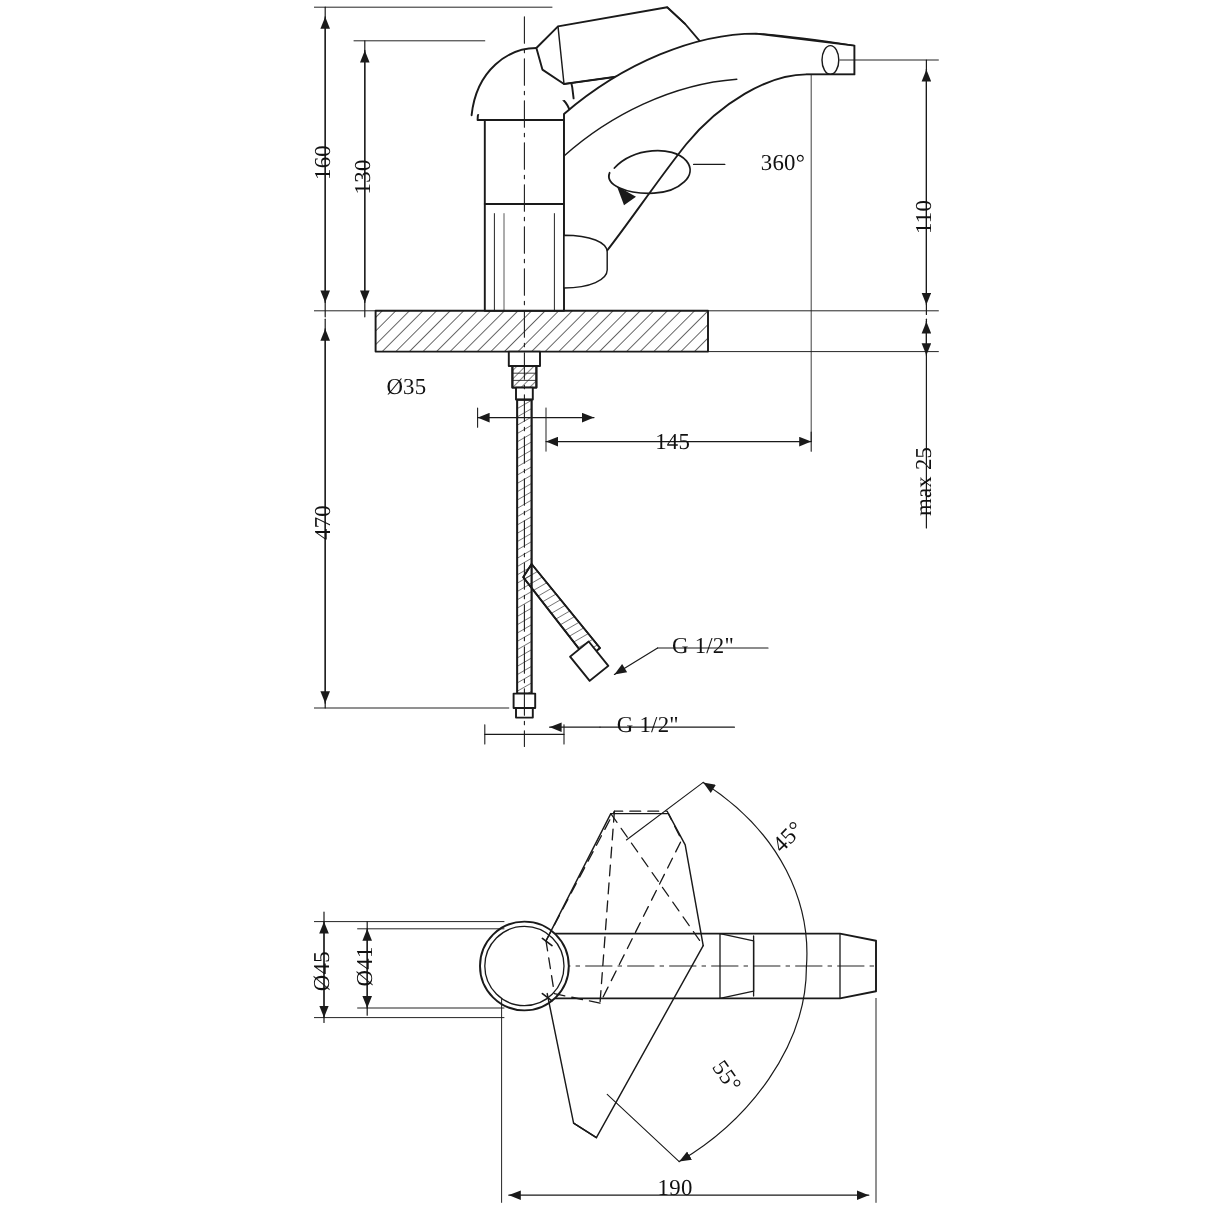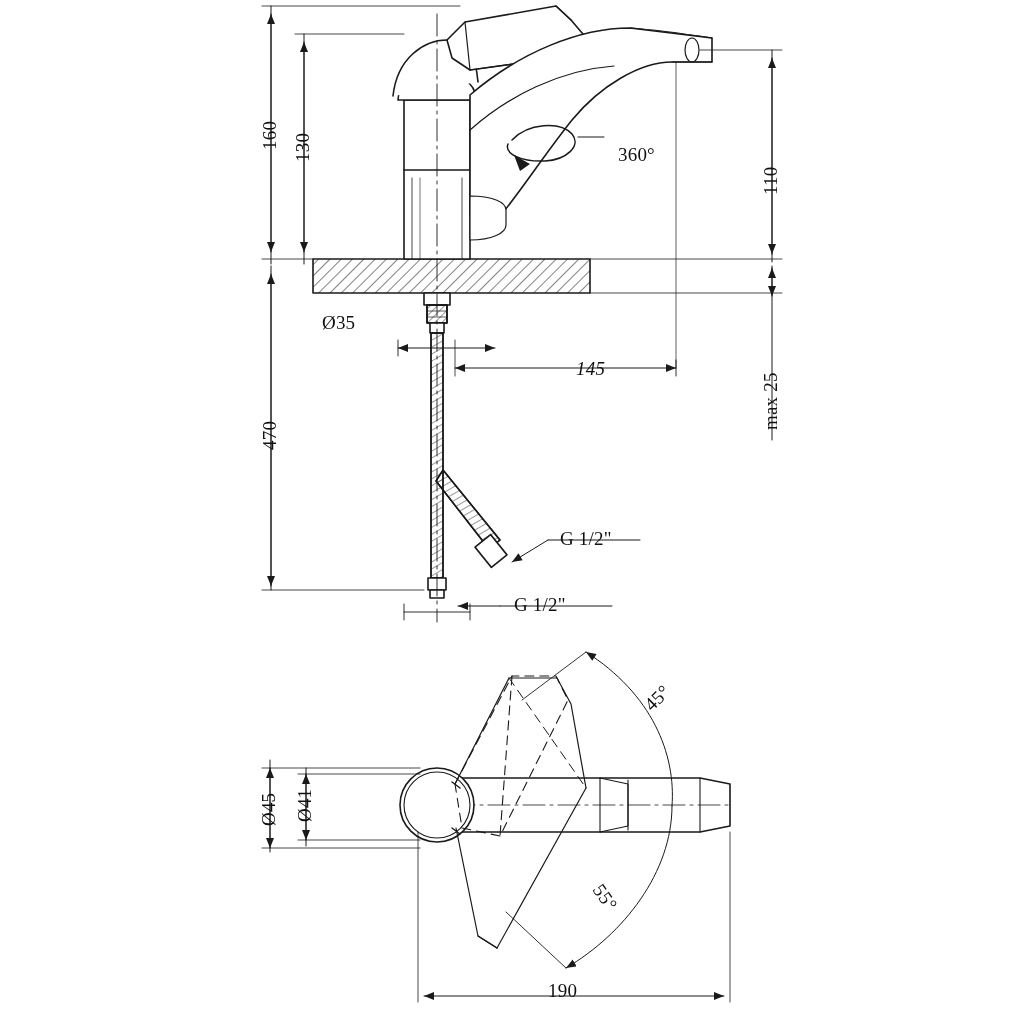--- a/index.html
+++ b/index.html
@@ -243,25 +243,25 @@
   <div class="dim-label vert" style="left:259px; top:150px;">160</div>
 
   <div class="dim-label vert" style="left:292px; top:162px;">130</div>
 
   <div class="dim-label vert" style="left:259px; top:450px;">470</div>
 
   <div class="dim-label vert" style="left:760px; top:195px;">110</div>
 
   <div class="dim-label vert" style="left:760px; top:430px;">max 25</div>
 
-  <div class="dim-label" style="left:576px; top:358px;font-style:italic;">145</div>
+  <div class="dim-label" style="left:546px; top:358px;">145</div>
 
   <div class="dim-label" style="left:322px; top:312px;">Ø35</div>
 
-  <div class="dim-label" style="left:618px; top:126px;margin-top:18px;">360°</div>
+  <div class="dim-label" style="left:634px; top:126px;">360°</div>
 
   <div class="dim-label" style="left:560px; top:528px;">G 1/2"</div>
 
   <div class="dim-label" style="left:514px; top:594px;">G 1/2"</div>
 
   <div class="dim-label vert" style="left:258px; top:826px;">Ø45</div>
 
   <div class="dim-label vert" style="left:294px; top:822px;">Ø41</div>
 
   <div class="dim-label rot45" style="left:640px; top:700px;">45°</div>

